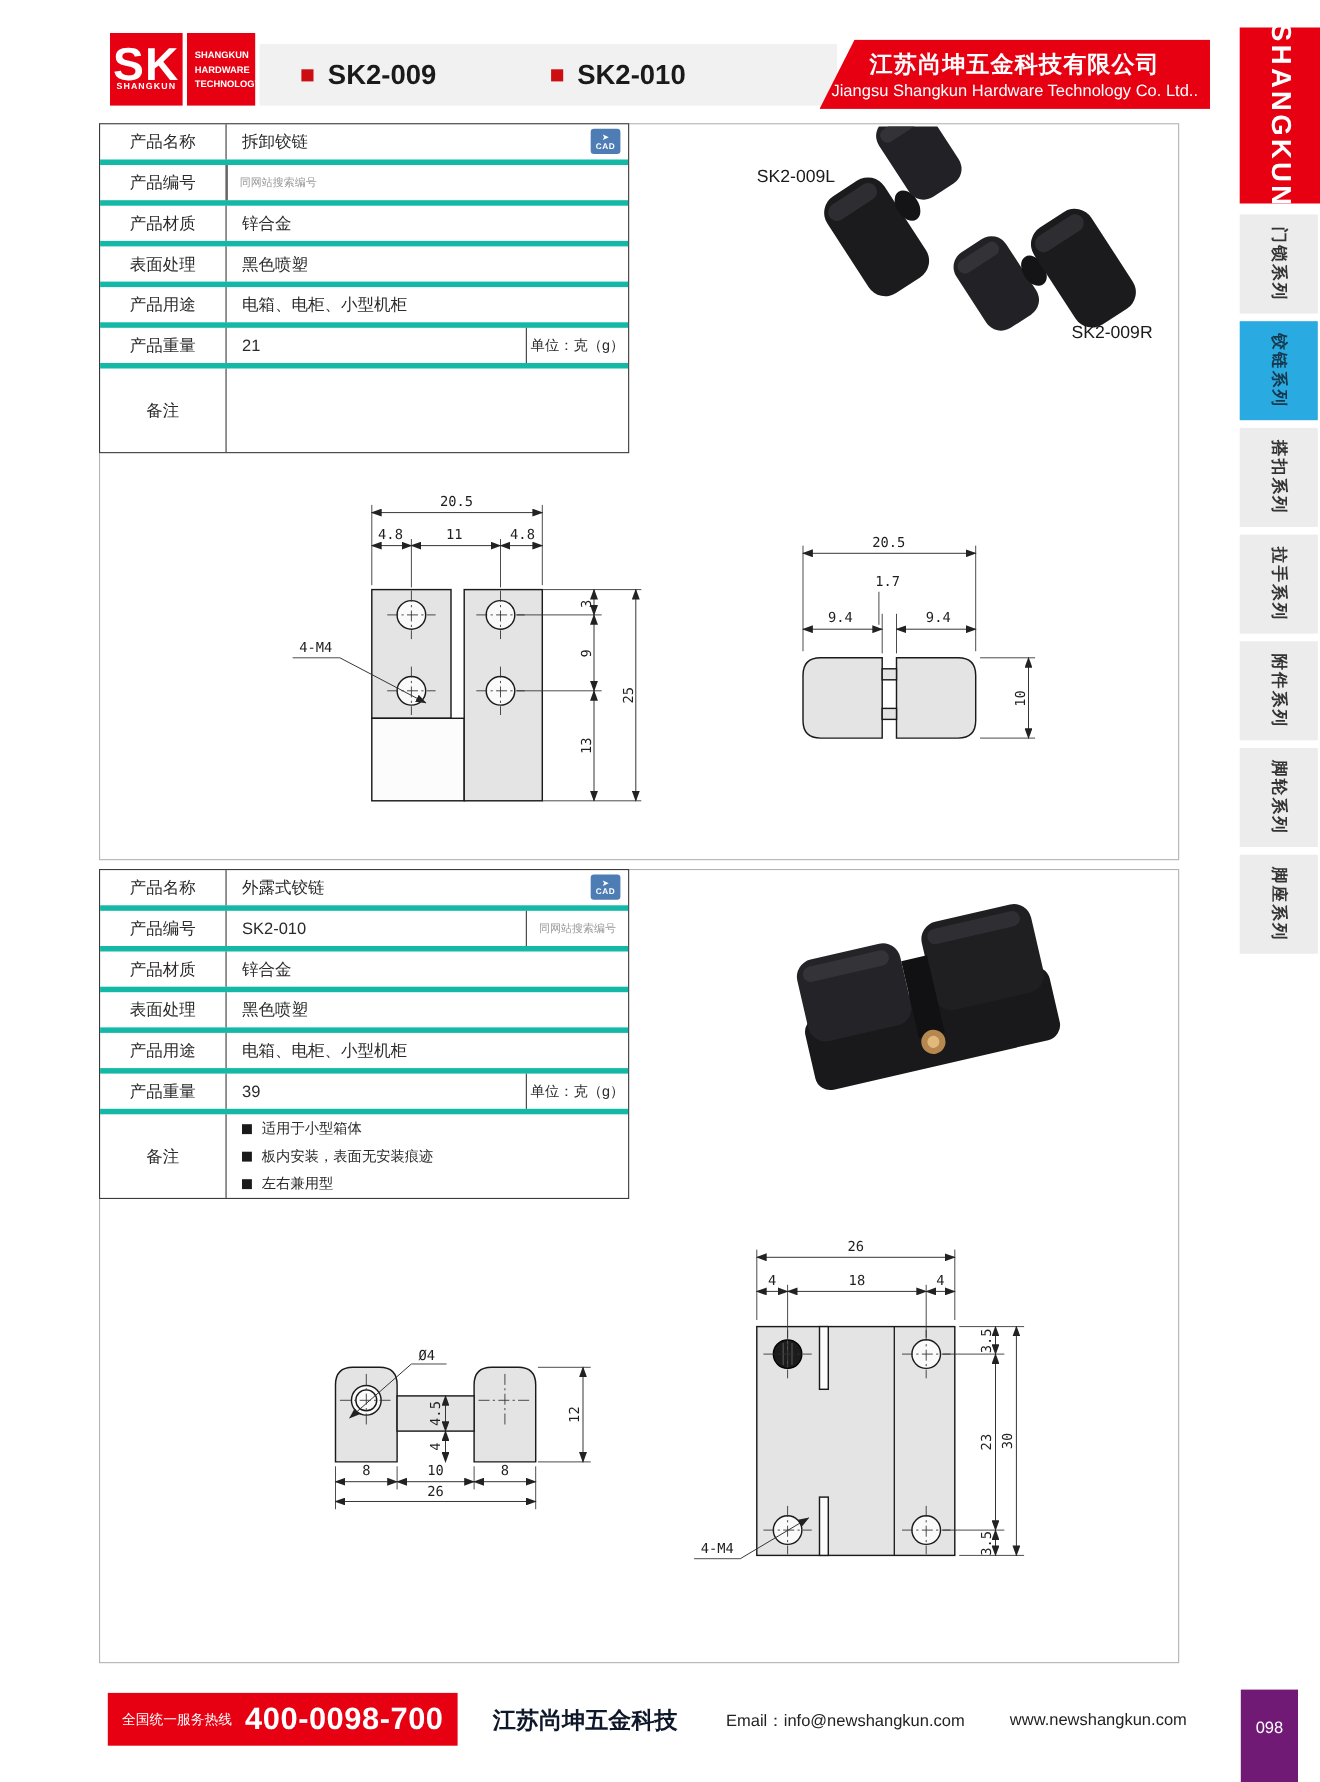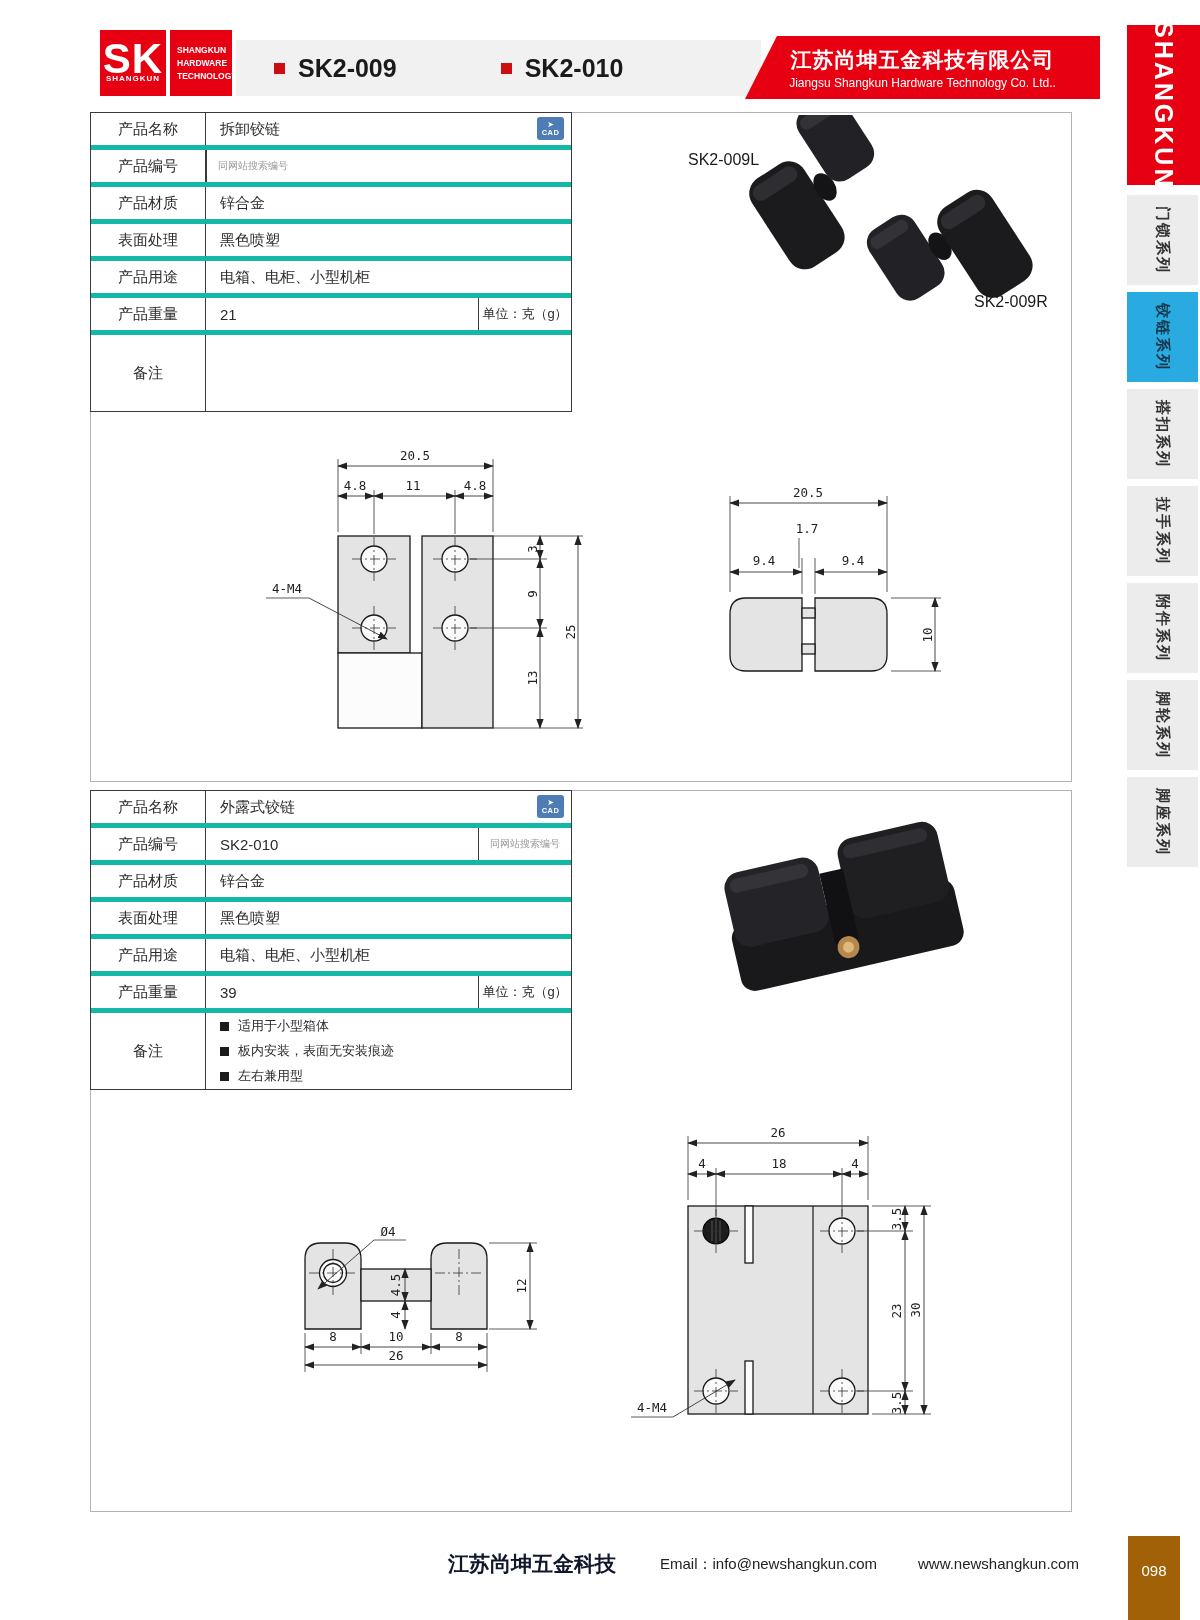--- a/index.html
+++ b/index.html
@@ -15,21 +15,21 @@
   .logo-tag{font-size:8.5px;font-weight:bold;line-height:13px;text-align:left;width:48px;}
   .code-strip{position:absolute;left:236px;top:40px;width:509px;height:56px;background:#f1f1f1;
               display:flex;align-items:center;padding-left:16px;}
   .code-group{display:flex;align-items:center;}
   .bullet{width:11px;height:11px;background:#cc0e13;margin-right:13px;}
   .code-text{font-size:25px;font-weight:bold;color:#1a1a1a;}
   .banner{position:absolute;left:745px;top:36px;width:355px;height:63px;background:#e60012;
           clip-path:polygon(9% 0,100% 0,100% 100%,0 100%);color:#fff;display:flex;
           flex-direction:column;align-items:center;justify-content:center;}
   .banner-cn{font-size:21px;font-weight:bold;letter-spacing:1px;}
-  .banner-en{font-size:12px;margin-top:2px;}
+  .banner-en{font-size:15px;margin-top:2px;}
 
   
   .side-brand{position:absolute;left:1127px;top:25px;width:73px;height:160px;background:#e60012;
               color:#fff;display:flex;align-items:center;justify-content:center;
               writing-mode:vertical-rl;text-orientation:sideways;
               font-size:25px;font-weight:bold;letter-spacing:3px;}
   .side-item{position:absolute;left:1127px;width:71px;height:90px;background:#ececec;color:#333;
              display:flex;align-items:center;justify-content:center;
              writing-mode:vertical-rl;text-orientation:sideways;
              font-size:15px;font-weight:bold;letter-spacing:2px;cursor:pointer;}
@@ -67,21 +67,21 @@
   .cl{stroke:#333;stroke-width:.8;stroke-dasharray:10 3 2 3;fill:none;}
 
   
   .foot-red{position:absolute;left:98px;top:1539px;width:318px;height:48px;background:#e60012;color:#fff;
             display:flex;align-items:center;justify-content:center;gap:12px;}
   .foot-red .hl{font-size:12.5px;}
   .foot-red .num{font-size:28px;font-weight:bold;letter-spacing:.5px;}
   .foot-co{position:absolute;left:448px;top:1550px;font-size:21px;font-weight:bold;color:#0f172a;}
   .foot-mail{position:absolute;left:660px;top:1555px;font-size:15px;color:#222;}
   .foot-web{position:absolute;left:918px;top:1555px;font-size:15px;color:#222;}
-  .page-box{position:absolute;left:1128px;top:1536px;width:52px;height:84px;background:#a16207;color:#fff;
+  .page-box{position:absolute;left:1128px;top:1536px;width:52px;height:84px;background:#701a75;color:#fff;
             display:flex;justify-content:center;font-size:15px;}
   .page-box span{margin-top:26px;}
 </style>
 </head>
 <body>
 
 <div class="page">
 
   <div class="logo-box" style="left:100px;top:30px;width:66px;height:66px;">
     <div class="logo-sk">SK</div>
@@ -444,20 +444,24 @@
         <text class="dim" x="807" y="238" transform="rotate(-90 807 235)">23</text>
         <text class="dim" x="807" y="330" transform="rotate(-90 807 327)">3.5</text>
         <text class="dim" x="826" y="237" transform="rotate(-90 826 234)">30</text>
         <text class="dim" x="561" y="336">4-M4</text>
         <line class="ext" x1="540" y1="341" x2="582" y2="341"></line>
         <line class="dimln" x1="582" y1="341" x2="644" y2="304" marker-end="url(#m2)"></line>
       </g>
     </svg>
   </div>
 
+  <div class="foot-red">
+    <span class="hl">全国统一服务热线</span>
+    <span class="num">400-0098-700</span>
+  </div>
   <div class="foot-co">江苏尚坤五金科技</div>
   <div class="foot-mail">Email：info@newshangkun.com</div>
   <div class="foot-web">www.newshangkun.com</div>
   <div class="page-box">
     <span>098</span>
   </div>
 
 </div>
 
 </body></html>

